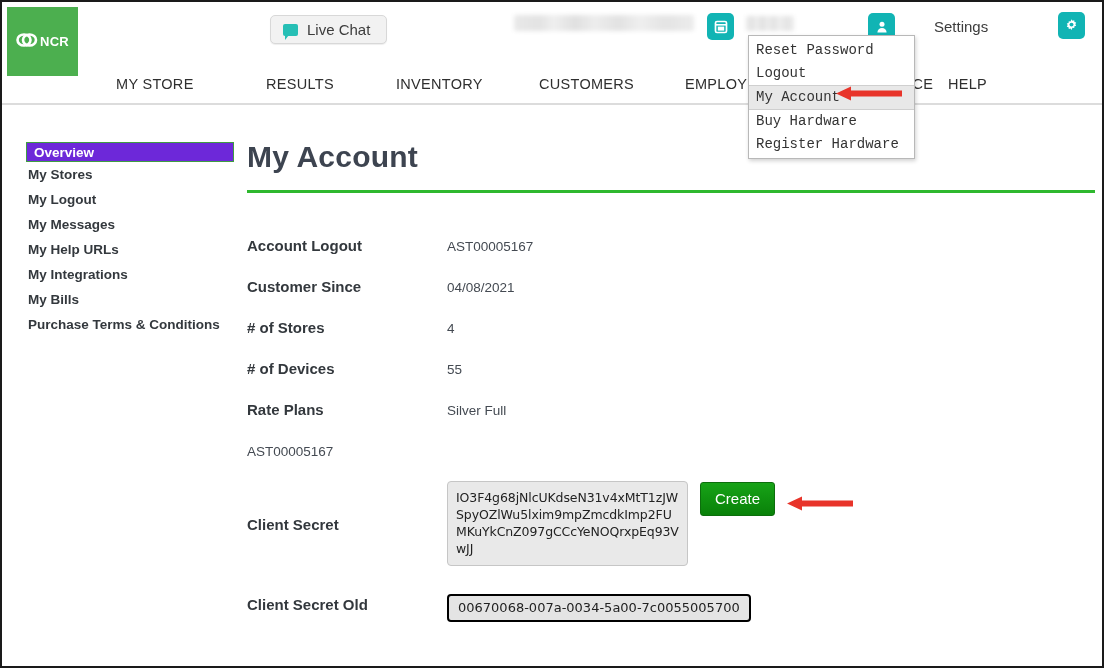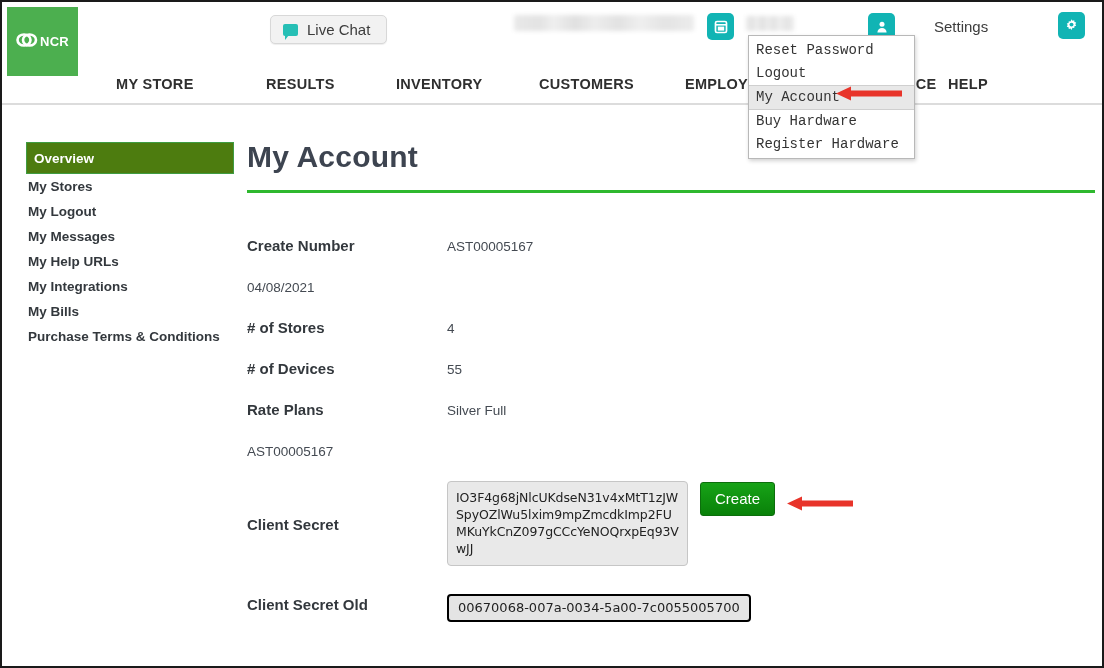--- a/index.html
+++ b/index.html
@@ -110,21 +110,21 @@
   .navbar {
     position: relative;
     height: 29px;
     border-bottom: 2px solid #dcdcdc;
     background: #ffffff;
   }
   .nav-item {
     position: absolute;
     top: 0;
     font-size: 14.5px;
-    font-weight: bold;
+    font-weight: normal;
     color: #2f2f2f;
     letter-spacing: 0.3px;
     cursor: pointer;
     white-space: nowrap;
   }
 
   
   .dropdown {
     position: absolute;
     left: 746px; top: 33px;
@@ -174,24 +174,24 @@
     height: 25px;
     display: flex;
     align-items: center;
     padding-left: 2px;
     font-size: 13.5px;
     font-weight: bold;
     color: #33383d;
     cursor: pointer;
   }
   .side-item.active {
-    background: #4d7c0f;
+    background: #6d28d9;
     color: #ffffff;
     padding-left: 7px;
-    height: 32px;
+    height: 20px;
     border: 1px solid #3f9c42;
   }
 
   
   .content {
     position: absolute;
     left: 245px; top: 138px;
     right: 12px;
   }
   .page-title {
@@ -353,24 +353,25 @@
     <div class="side-item">My Integrations</div>
     <div class="side-item">My Bills</div>
     <div class="side-item">Purchase Terms &amp; Conditions</div>
   </div>
 
   <div class="content">
     <h1 class="page-title">My Account</h1>
     <div class="title-rule"></div>
 
     <div class="field-row">
-      <div class="field-label">Create Number</div>
+      <div class="field-label">Account Logout</div>
       <div class="field-value">AST00005167</div>
     </div>
     <div class="field-row">
+      <div class="field-label">Customer Since</div>
       <div class="field-value">04/08/2021</div>
     </div>
     <div class="field-row">
       <div class="field-label"># of Stores</div>
       <div class="field-value">4</div>
     </div>
     <div class="field-row">
       <div class="field-label"># of Devices</div>
       <div class="field-value">55</div>
     </div>

